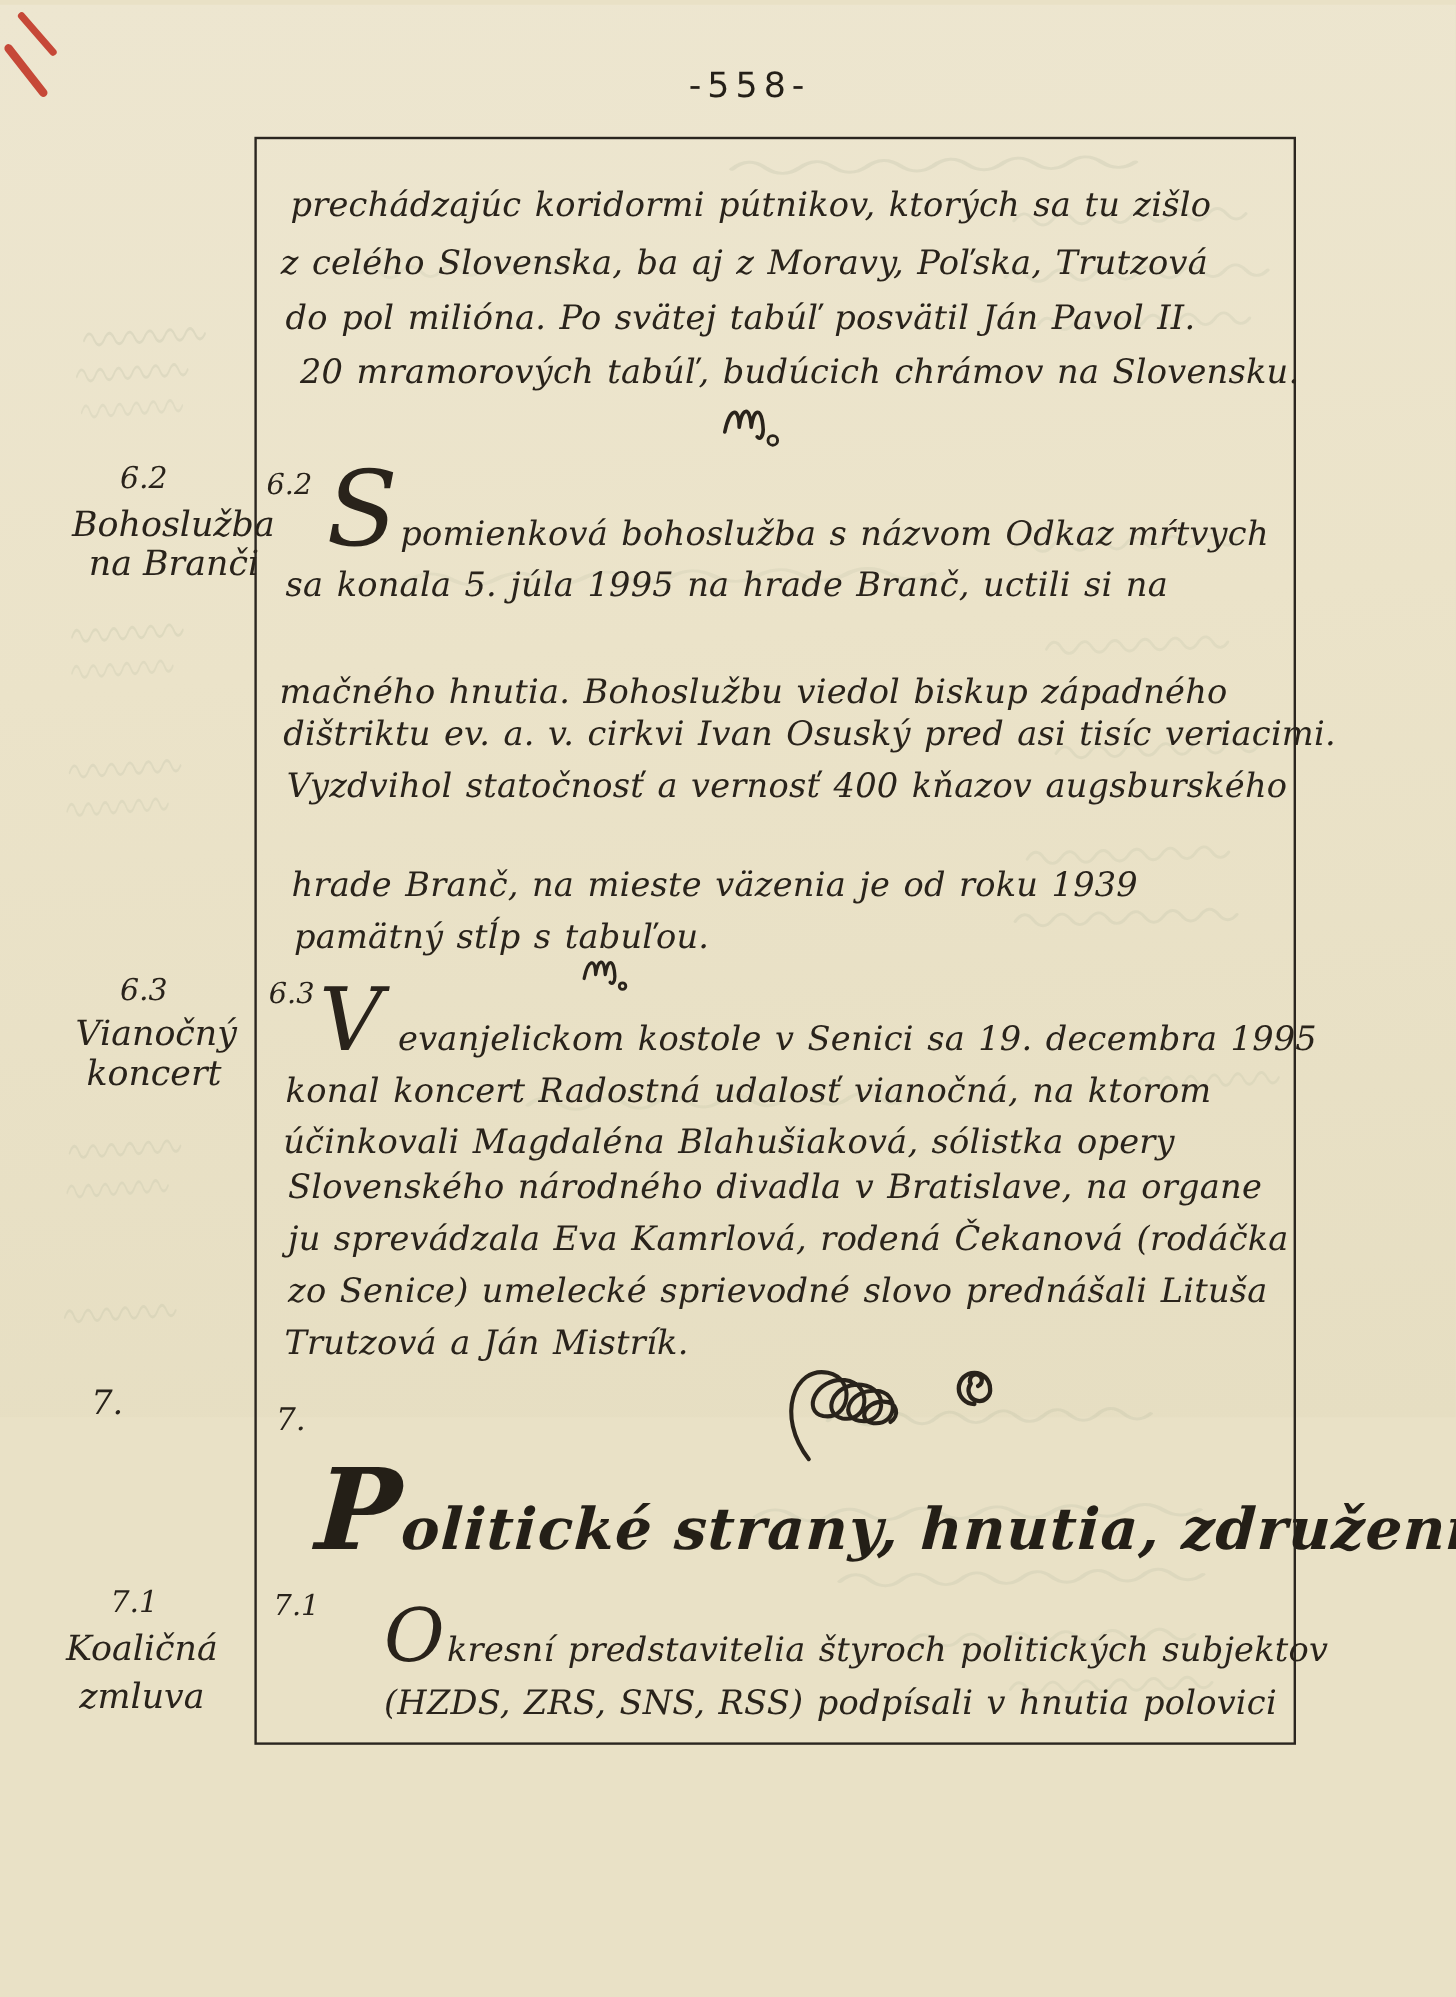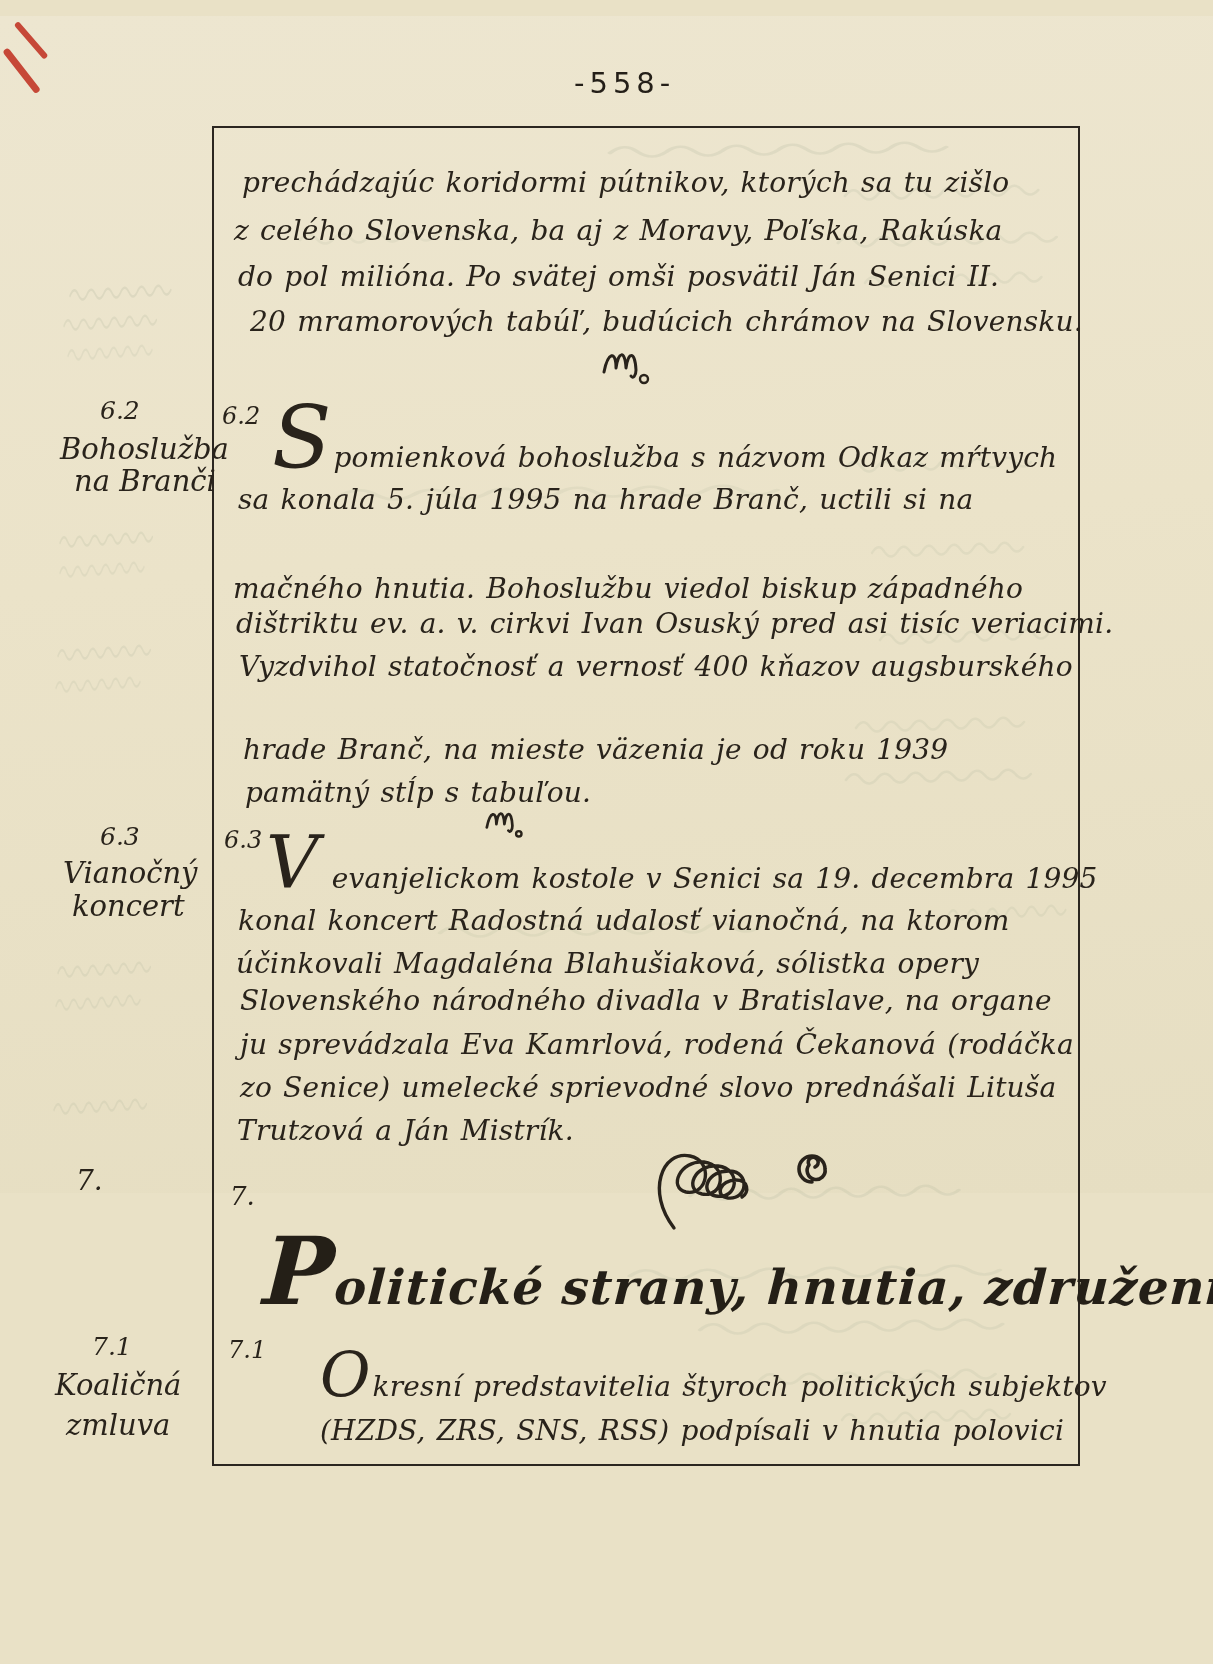--- a/index.html
+++ b/index.html
@@ -1,17 +1,17 @@
 <!DOCTYPE html>
 <html><head>
 <meta charset="utf-8">
 <style>
   html,body{margin:0;padding:0}
   body{width:1213px;height:1664px;overflow:hidden;background:#e9e1c6}
-  .page{position:absolute;left:0;top:16px;width:1213px;height:1177px;
+  .page{position:absolute;left:0;top:4px;width:1213px;height:1177px;
         background:linear-gradient(175deg,#ede6d0 0%,#ebe3c9 45%,#e6dec2 100%);
         font-family:"DejaVu Serif", serif;color:#29231b}
   .frame{position:absolute;left:212px;top:110px;width:864px;height:1336px;
          border:2.5px solid #2b2620}
   .hw{position:absolute;font-style:italic;white-space:nowrap;color:#29231b}
   .bline{font-size:28px;letter-spacing:.2px;word-spacing:2px}
   .mnum{font-size:25px}
   .mline{font-size:29px}
   .fnum{font-size:24px}
   .pagenum{position:absolute;left:574px;top:50px;font-family:"DejaVu Sans",sans-serif;
@@ -85,22 +85,22 @@
   <div class="hw mline" style="left:63px;top:840px">Vianočný</div>
   <div class="hw mline" style="left:72px;top:873px">koncert</div>
 
   <div class="hw" style="left:76px;top:1148px;font-size:28px">7.</div>
 
   <div class="hw mnum" style="left:92px;top:1316px">7.1</div>
   <div class="hw mline" style="left:55px;top:1352px">Koaličná</div>
   <div class="hw mline" style="left:66px;top:1392px">zmluva</div>
 
   <div class="hw bline" style="left:242px;top:150px">prechádzajúc koridormi pútnikov, ktorých sa tu zišlo</div>
-  <div class="hw bline" style="left:234px;top:198px">z celého Slovenska, ba aj z Moravy, Poľska, Rakúska</div>
-  <div class="hw bline" style="left:238px;top:244px">do pol milióna. Po svätej omši posvätil Ján Senici II.</div>
+  <div class="hw bline" style="left:234px;top:198px">z celého Slovenska, ba aj z Moravy, Poľska, Trutzová</div>
+  <div class="hw bline" style="left:238px;top:244px">do pol milióna. Po svätej tabúľ posvätil Ján Pavol II.</div>
   <div class="hw bline" style="left:250px;top:289px">20 mramorových tabúľ, budúcich chrámov na Slovensku.</div>
 
   <svg class="decor" style="left:598px;top:320px" width="60" height="56" viewBox="0 0 60 56">
     <path class="ink" stroke-width="3" d="M6,36 C10,16 18,14 18,32 C20,16 27,13 28,32 C30,16 37,14 38,34 C38,40 35,43 33,40"></path>
     <circle class="ink" stroke-width="2.4" cx="46" cy="43" r="4"></circle>
   </svg>
 
   <div class="hw fnum" style="left:222px;top:386px">6.2</div>
   <div class="hw bline dc" style="left:272px;top:418px">Spomienková bohoslužba s názvom Odkaz mŕtvych</div>
   <div class="hw bline" style="left:238px;top:467px">sa konala 5. júla 1995 na hrade Branč, uctili si na</div>

